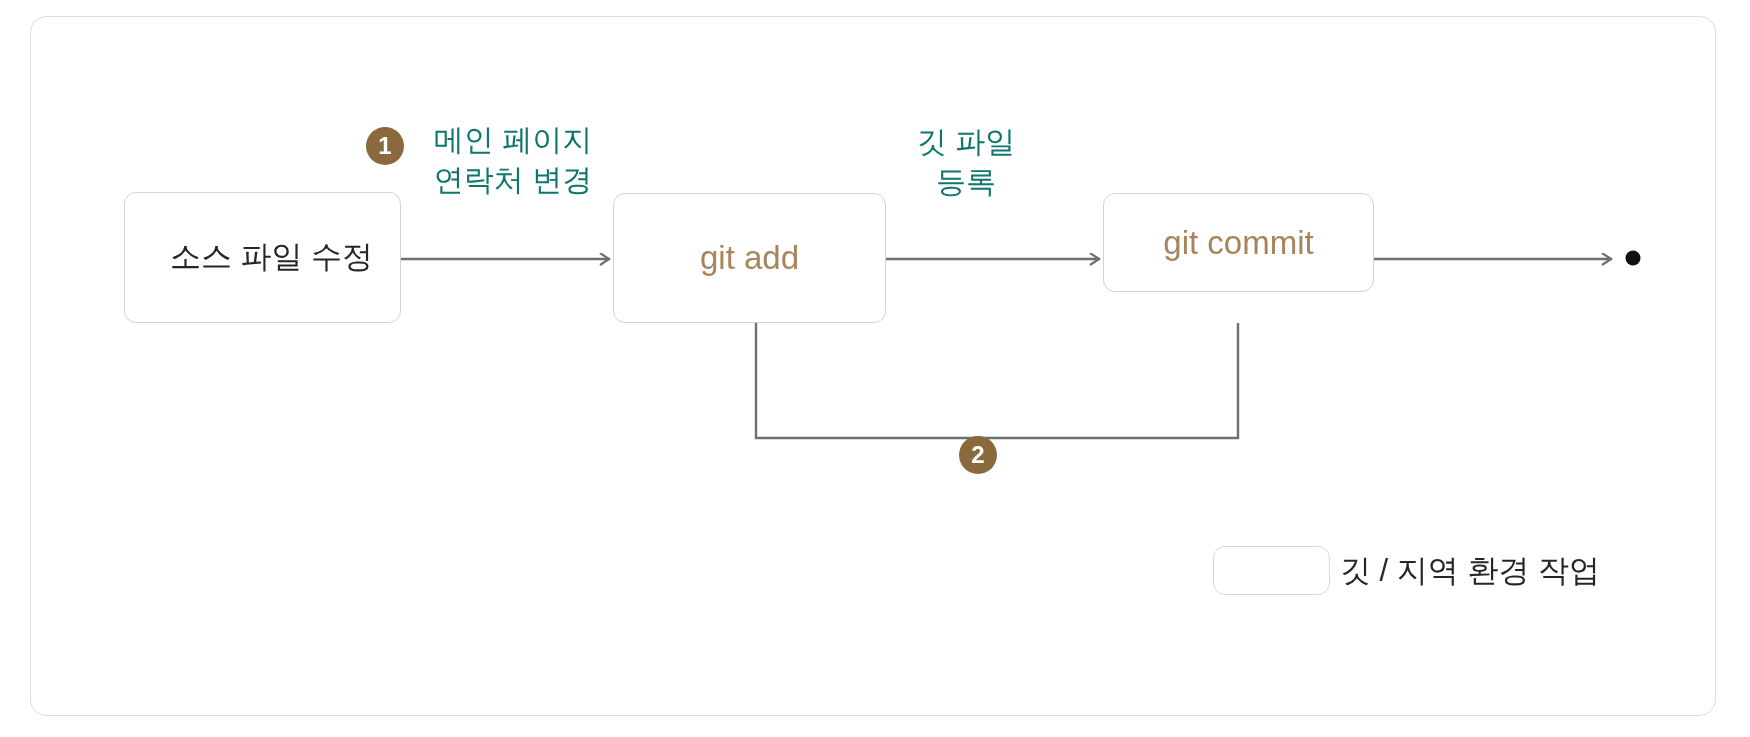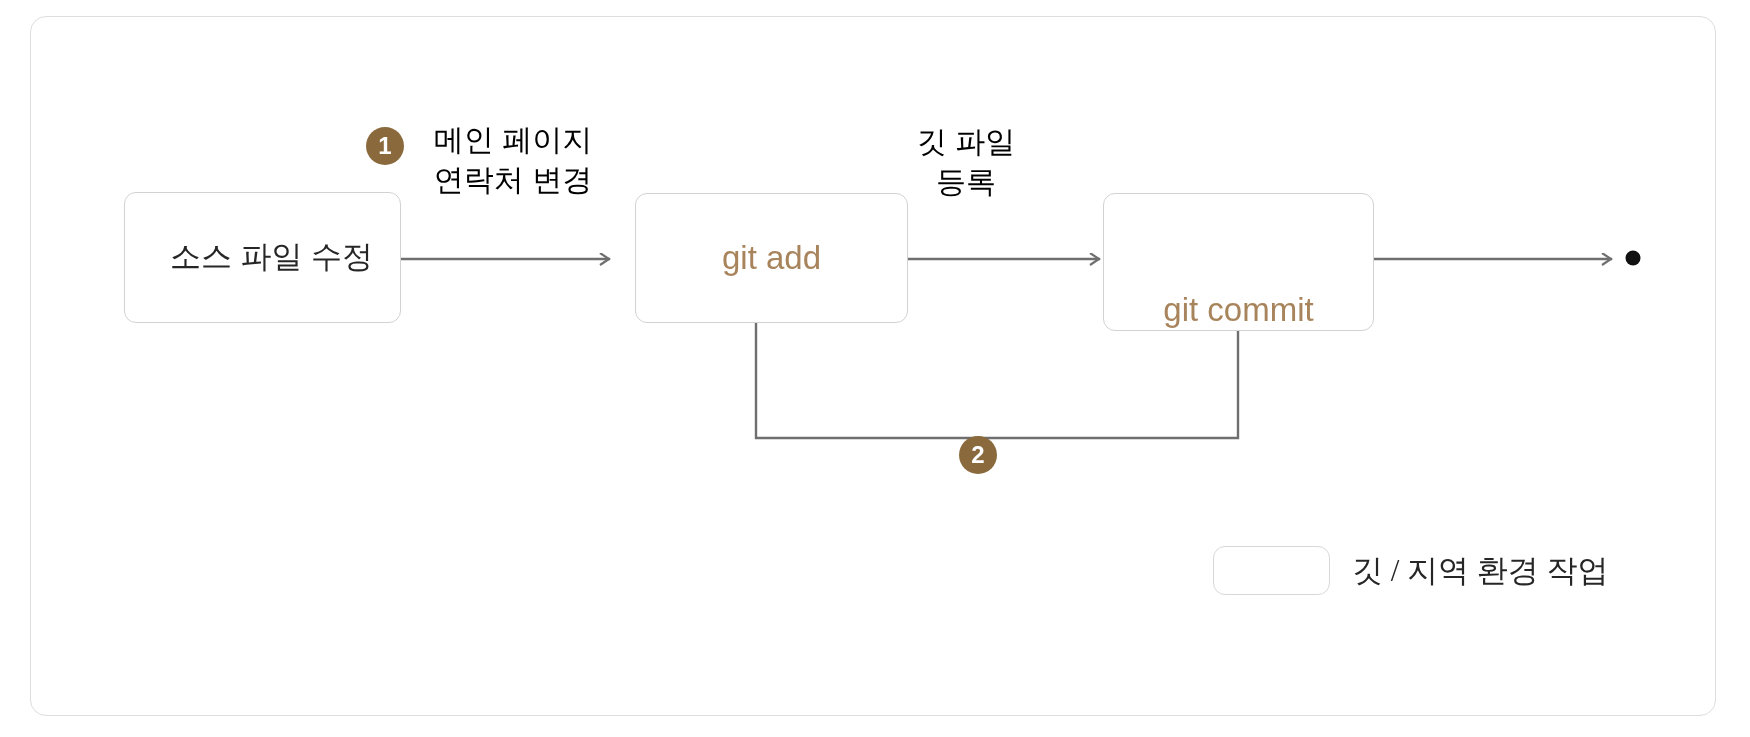--- a/index.html
+++ b/index.html
@@ -65,38 +65,37 @@
     height: 131px;
     font-size: 31px;
     color: #262626;
     padding-left: 18px;
   }
   .node.cmd {
     font-size: 33px;
     color: #a8845c;
   }
   .node.add {
-    left: 635px;
+    left: 613px;
     top: 193px;
     width: 273px;
     height: 130px;
   }
   .node.commit {
     left: 1103px;
     top: 193px;
     width: 271px;
-    height: 138px;
-    align-items: flex-end;
+    height: 99px;
   }
 
   
   .edge-label {
     position: absolute;
     font-size: 30px;
-    color: #000000;
+    color: #0f766e;
     line-height: 1.33;
     text-align: center;
     white-space: pre-line;
   }
   .edge-label.l1 { left: 413px; top: 120px; width: 200px; text-align: center; }
   .edge-label.l2 { left: 858px; top: 122px; width: 216px; }
   .edge-label.l3 { left: 1374px; top: 122px; width: 220px; }
 
   
   .badge {
@@ -116,22 +115,21 @@
   .badge.b1 { left: 366px; top: 127px; }
   .badge.b2 { left: 959px; top: 436px; }
 
   
   .legend {
     position: absolute;
     left: 1213px;
     top: 546px;
     display: flex;
     align-items: center;
-    gap: 22px;
-    font-family: Liberation Serif, serif;
+    gap: 10px;
   }
   .legend-swatch {
     width: 117px;
     height: 49px;
     box-sizing: border-box;
     border: 1.6px solid #d8d8d8;
     border-radius: 12px;
     background: #ffffff;
   }
   .legend-text {

